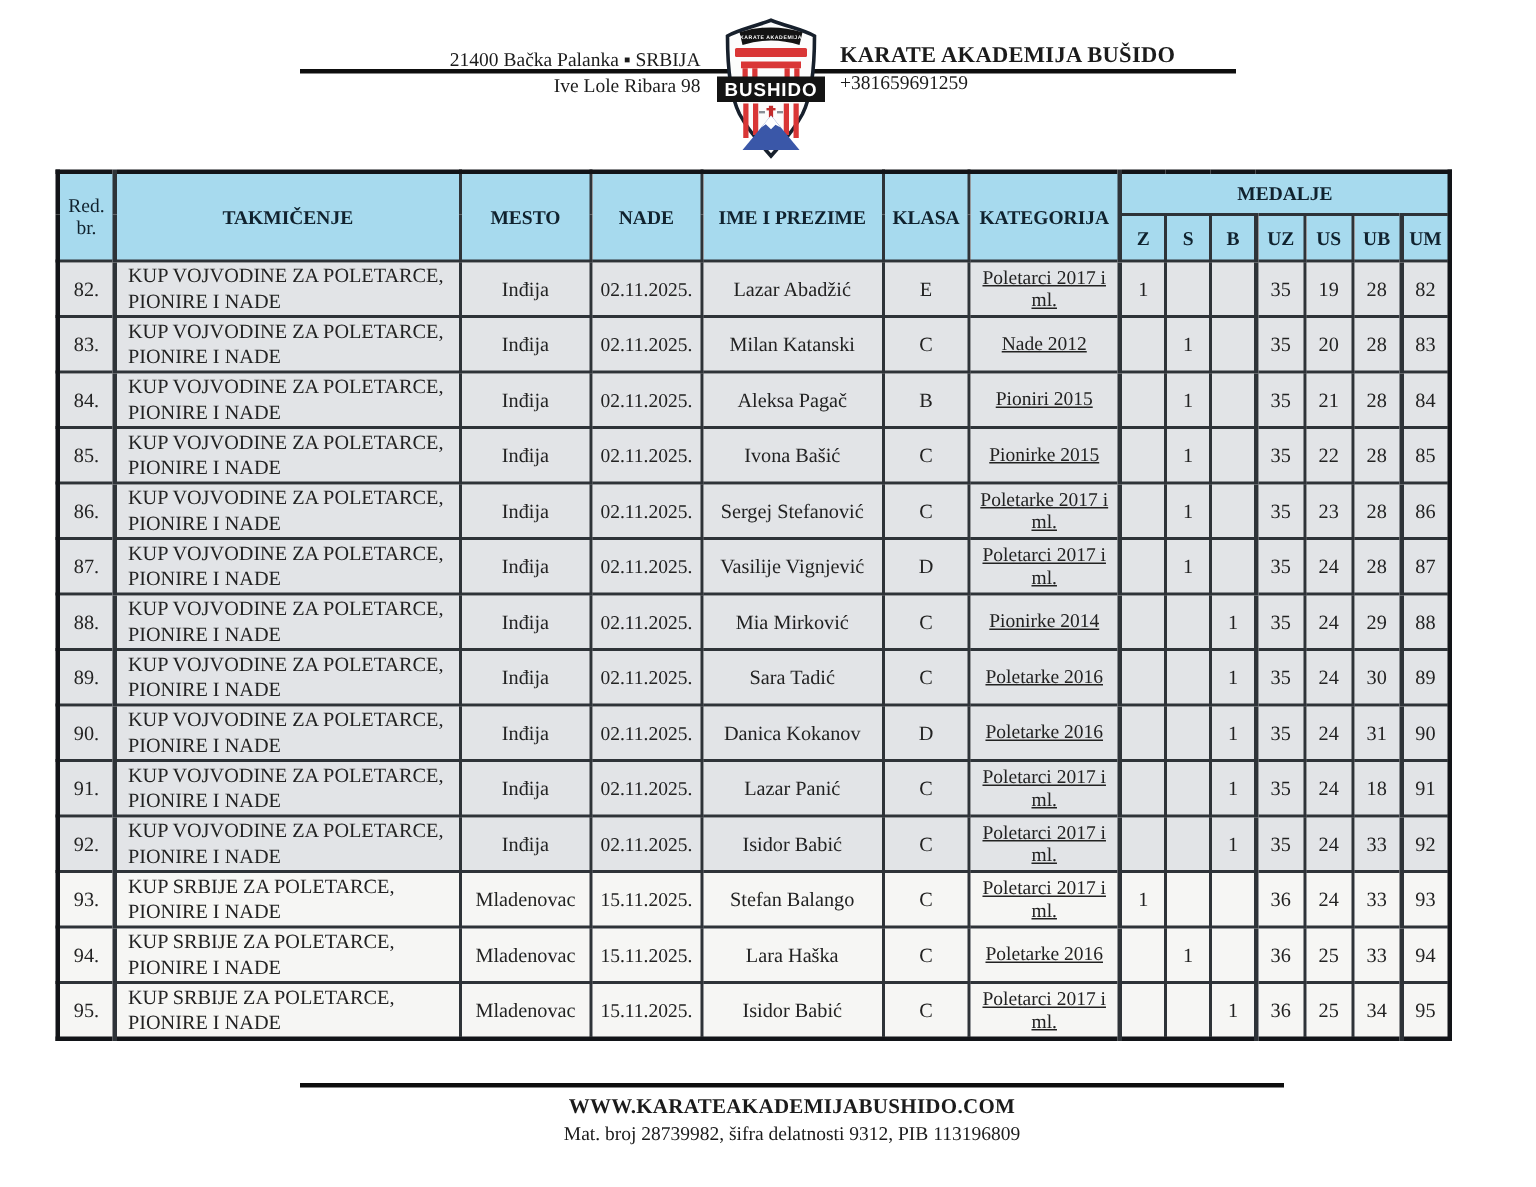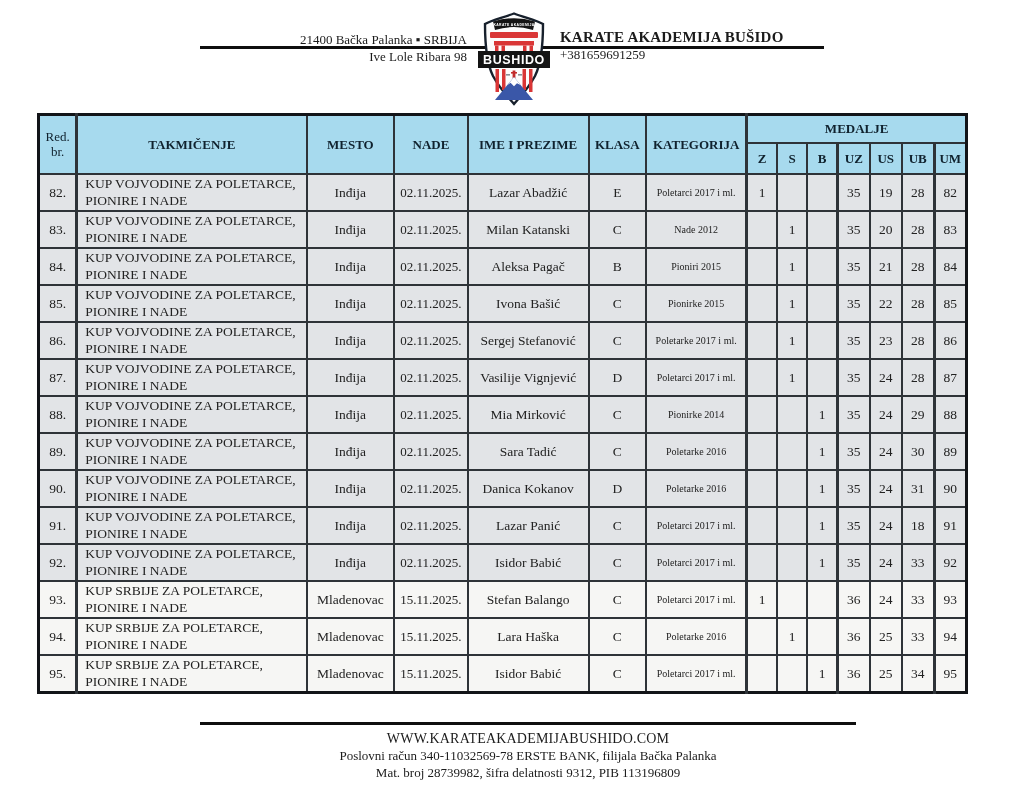--- a/index.html
+++ b/index.html
@@ -22,31 +22,31 @@
   .results-table { position:absolute; left:37px; top:113px; z-index:0;border-radius:13px; }
   table { border-collapse:collapse; width:931px; table-layout:fixed; border:3px solid #121418; }
   th,td { border:2px solid #2e3338; overflow:hidden; }
   thead th { background:#a7daee; font-weight:bold; font-size:13px; padding:1px 2px; color:#10222e; }
   thead tr.sub th { height:27px; }
   thead tr.main th { height:24px; }
   th.h-red { font-weight:normal; font-size:13px; line-height:1.15; }
   tbody td { font-size:13.5px; text-align:center; vertical-align:middle; padding:1px 2px; height:33px; color:#222; }
   td.c-tak { text-align:left; padding-left:7px; line-height:1.2; }
   td.c-datum { font-size:13px;margin-left:36px; }
-  td.c-kat { font-size:10px; line-height:1.15; }
+  td.c-kat { font-size:13px; line-height:1.15;text-decoration:underline; }
   tr.group1 td { background:#e2e4e7; }
   tr.group2 td { background:#f6f6f4; }
   .c-num, th.h-red { border-right-width:3px; }
   .m-z, .m-uz, .m-um, th.m-z, th.m-uz, th.m-um { border-left-width:3px; }
   tbody tr td { border-top-width:2px; border-bottom-width:2px; }
 
   
   .rule-bottom { position:absolute; left:200px; top:722px; width:656px; height:3px; background:#0e0e0e; }
   .footer { position:absolute; left:200px; top:730px; width:656px; text-align:center; }
-  .footer-url { font-weight:normal; font-size:14px; line-height:18px; letter-spacing:.2px; }
+  .footer-url { font-weight:bold; font-size:14px; line-height:18px; letter-spacing:.2px; }
   .footer-line { font-size:13px; line-height:16.5px; }
 </style>
 </head>
 <body>
 
 <div class="rule-top"></div>
 
 <div class="lh-left">
   <div class="lh-line">21400 Bačka Palanka ▪ SRBIJA</div>
   <div class="lh-line">Ive Lole Ribara 98</div>
@@ -355,15 +355,14 @@
     <td class="m">34</td>
     <td class="m m-um">95</td>
   </tr>
       </tbody>
   </table>
 </div>
 
 <div class="rule-bottom"></div>
 <div class="footer">
   <div class="footer-url">WWW.KARATEAKADEMIJABUSHIDO.COM</div>
-  <div class="footer-line">Poslovni račun 340-11032569-78 ERSTE BANK, filijala Bačka Palanka</div>
   <div class="footer-line">Mat. broj 28739982, šifra delatnosti 9312, PIB 113196809</div>
 </div>
 
 </body></html>

